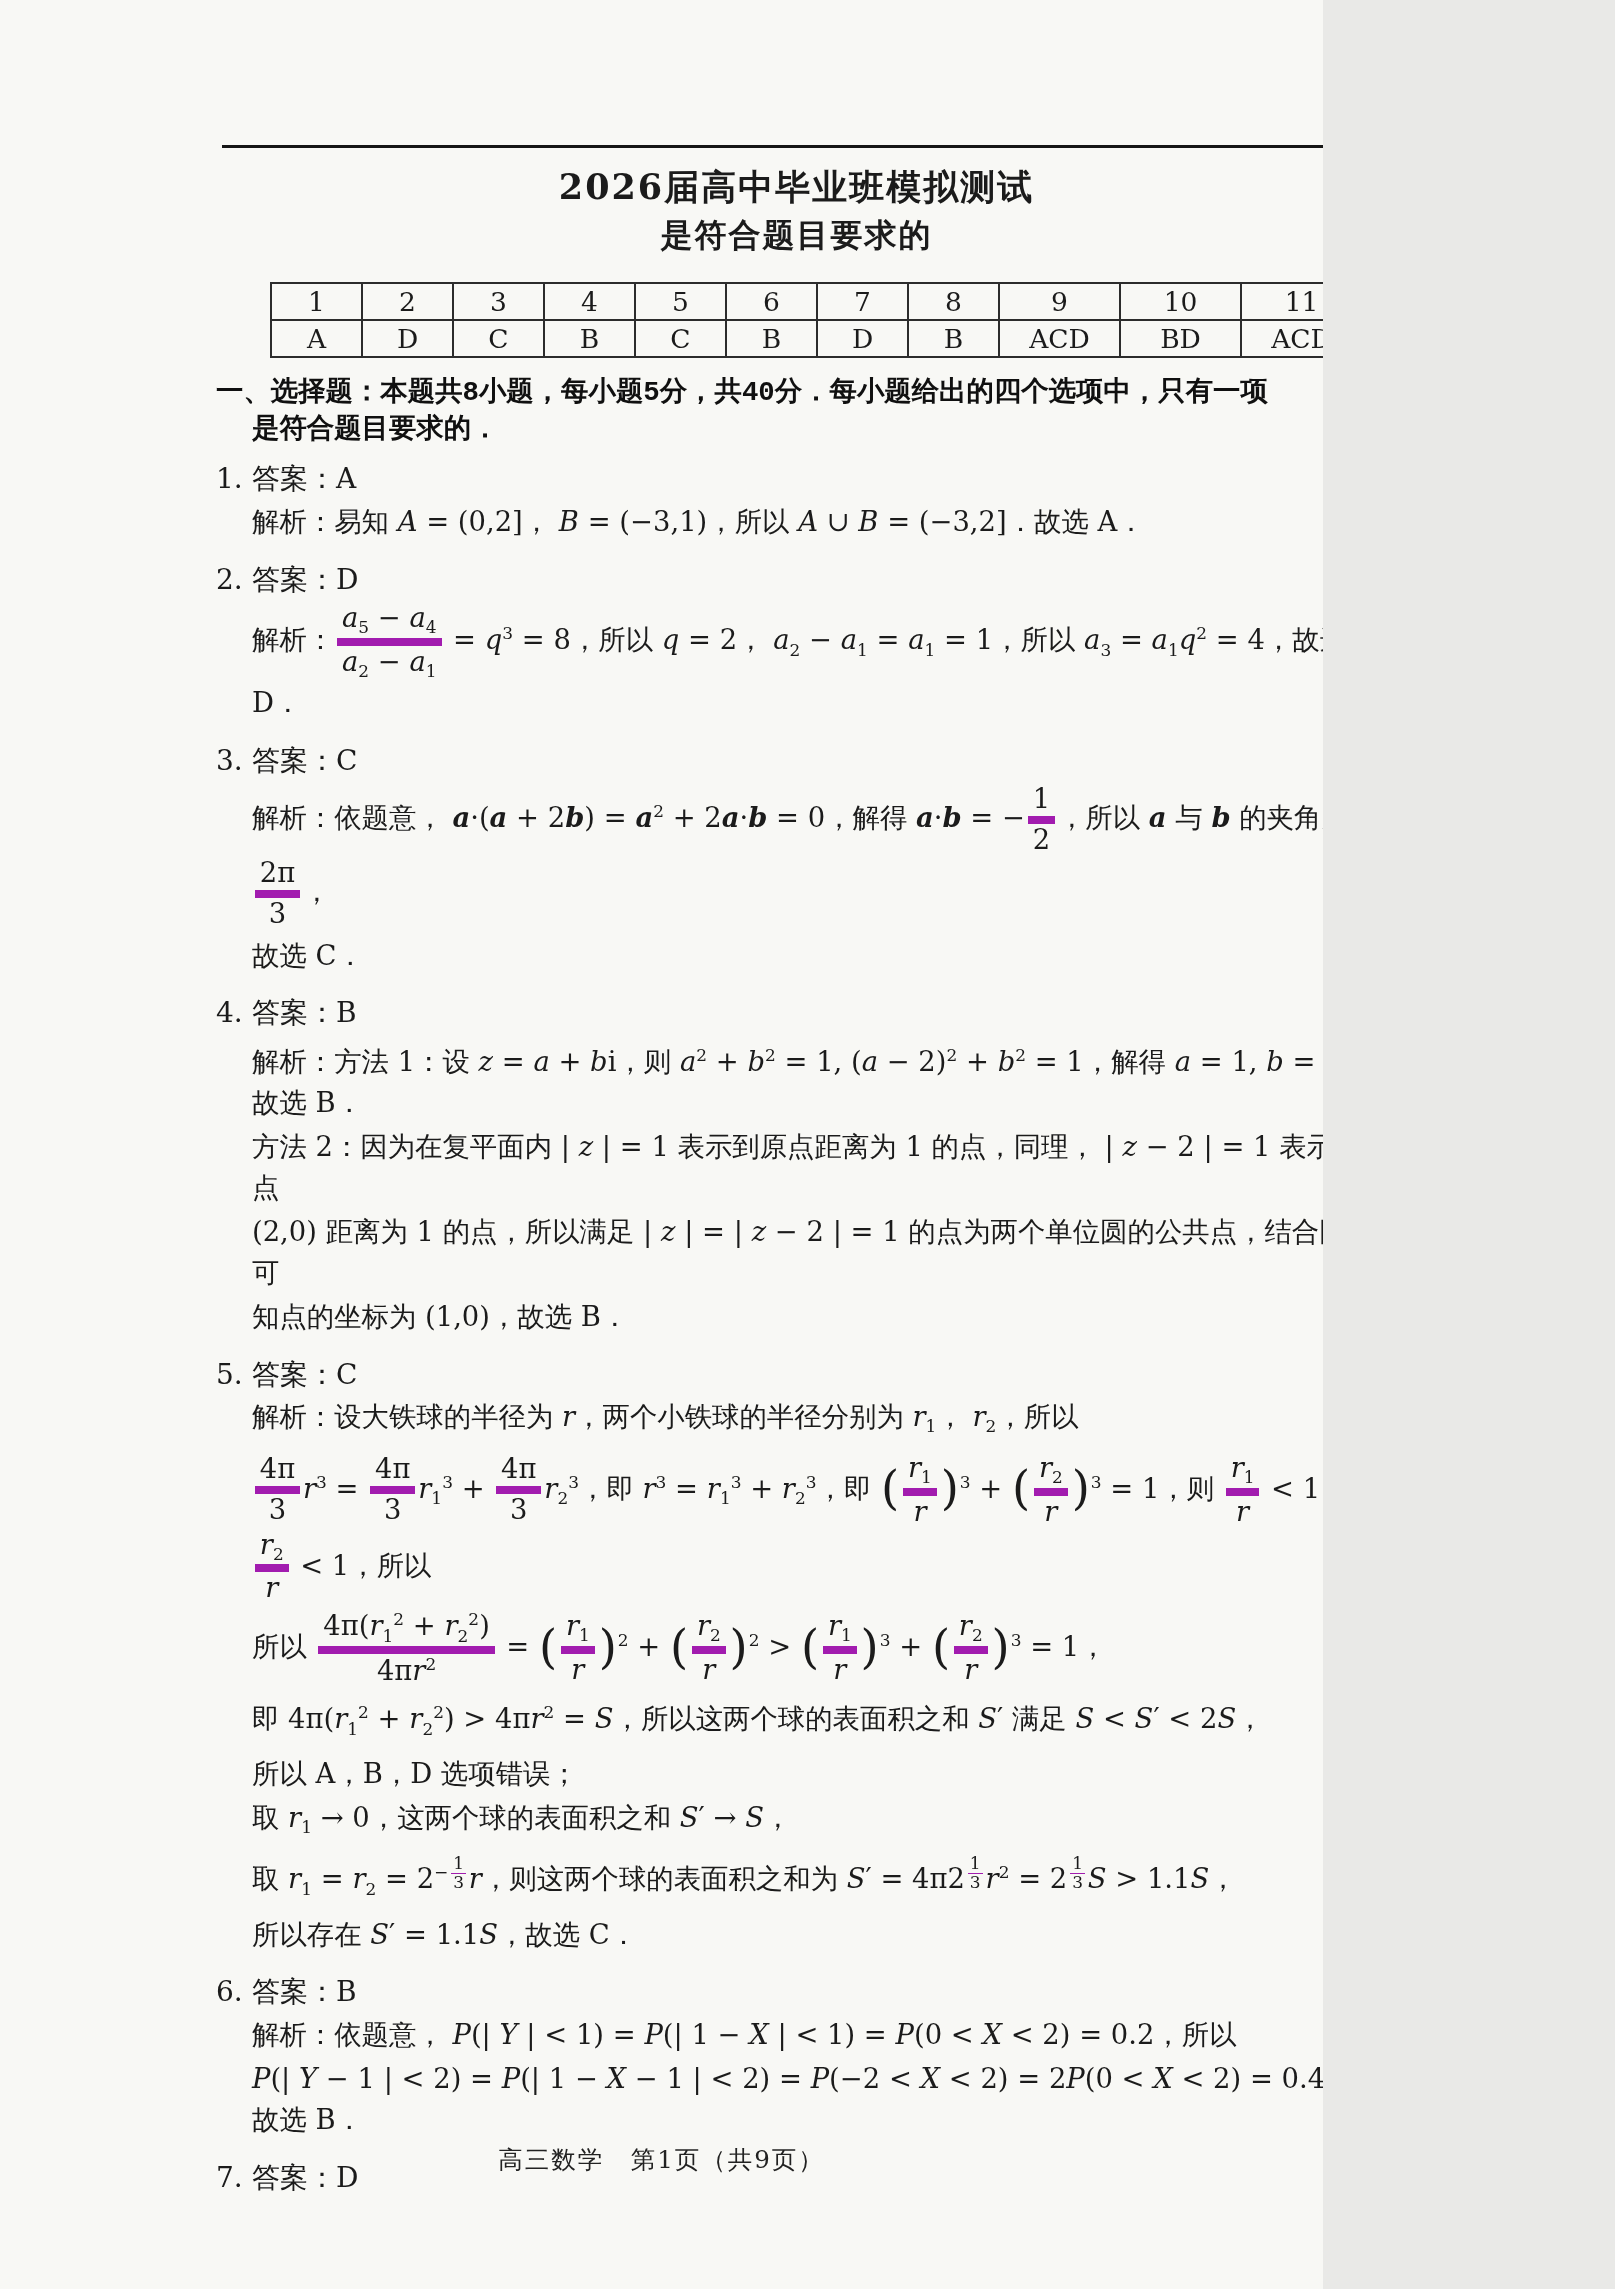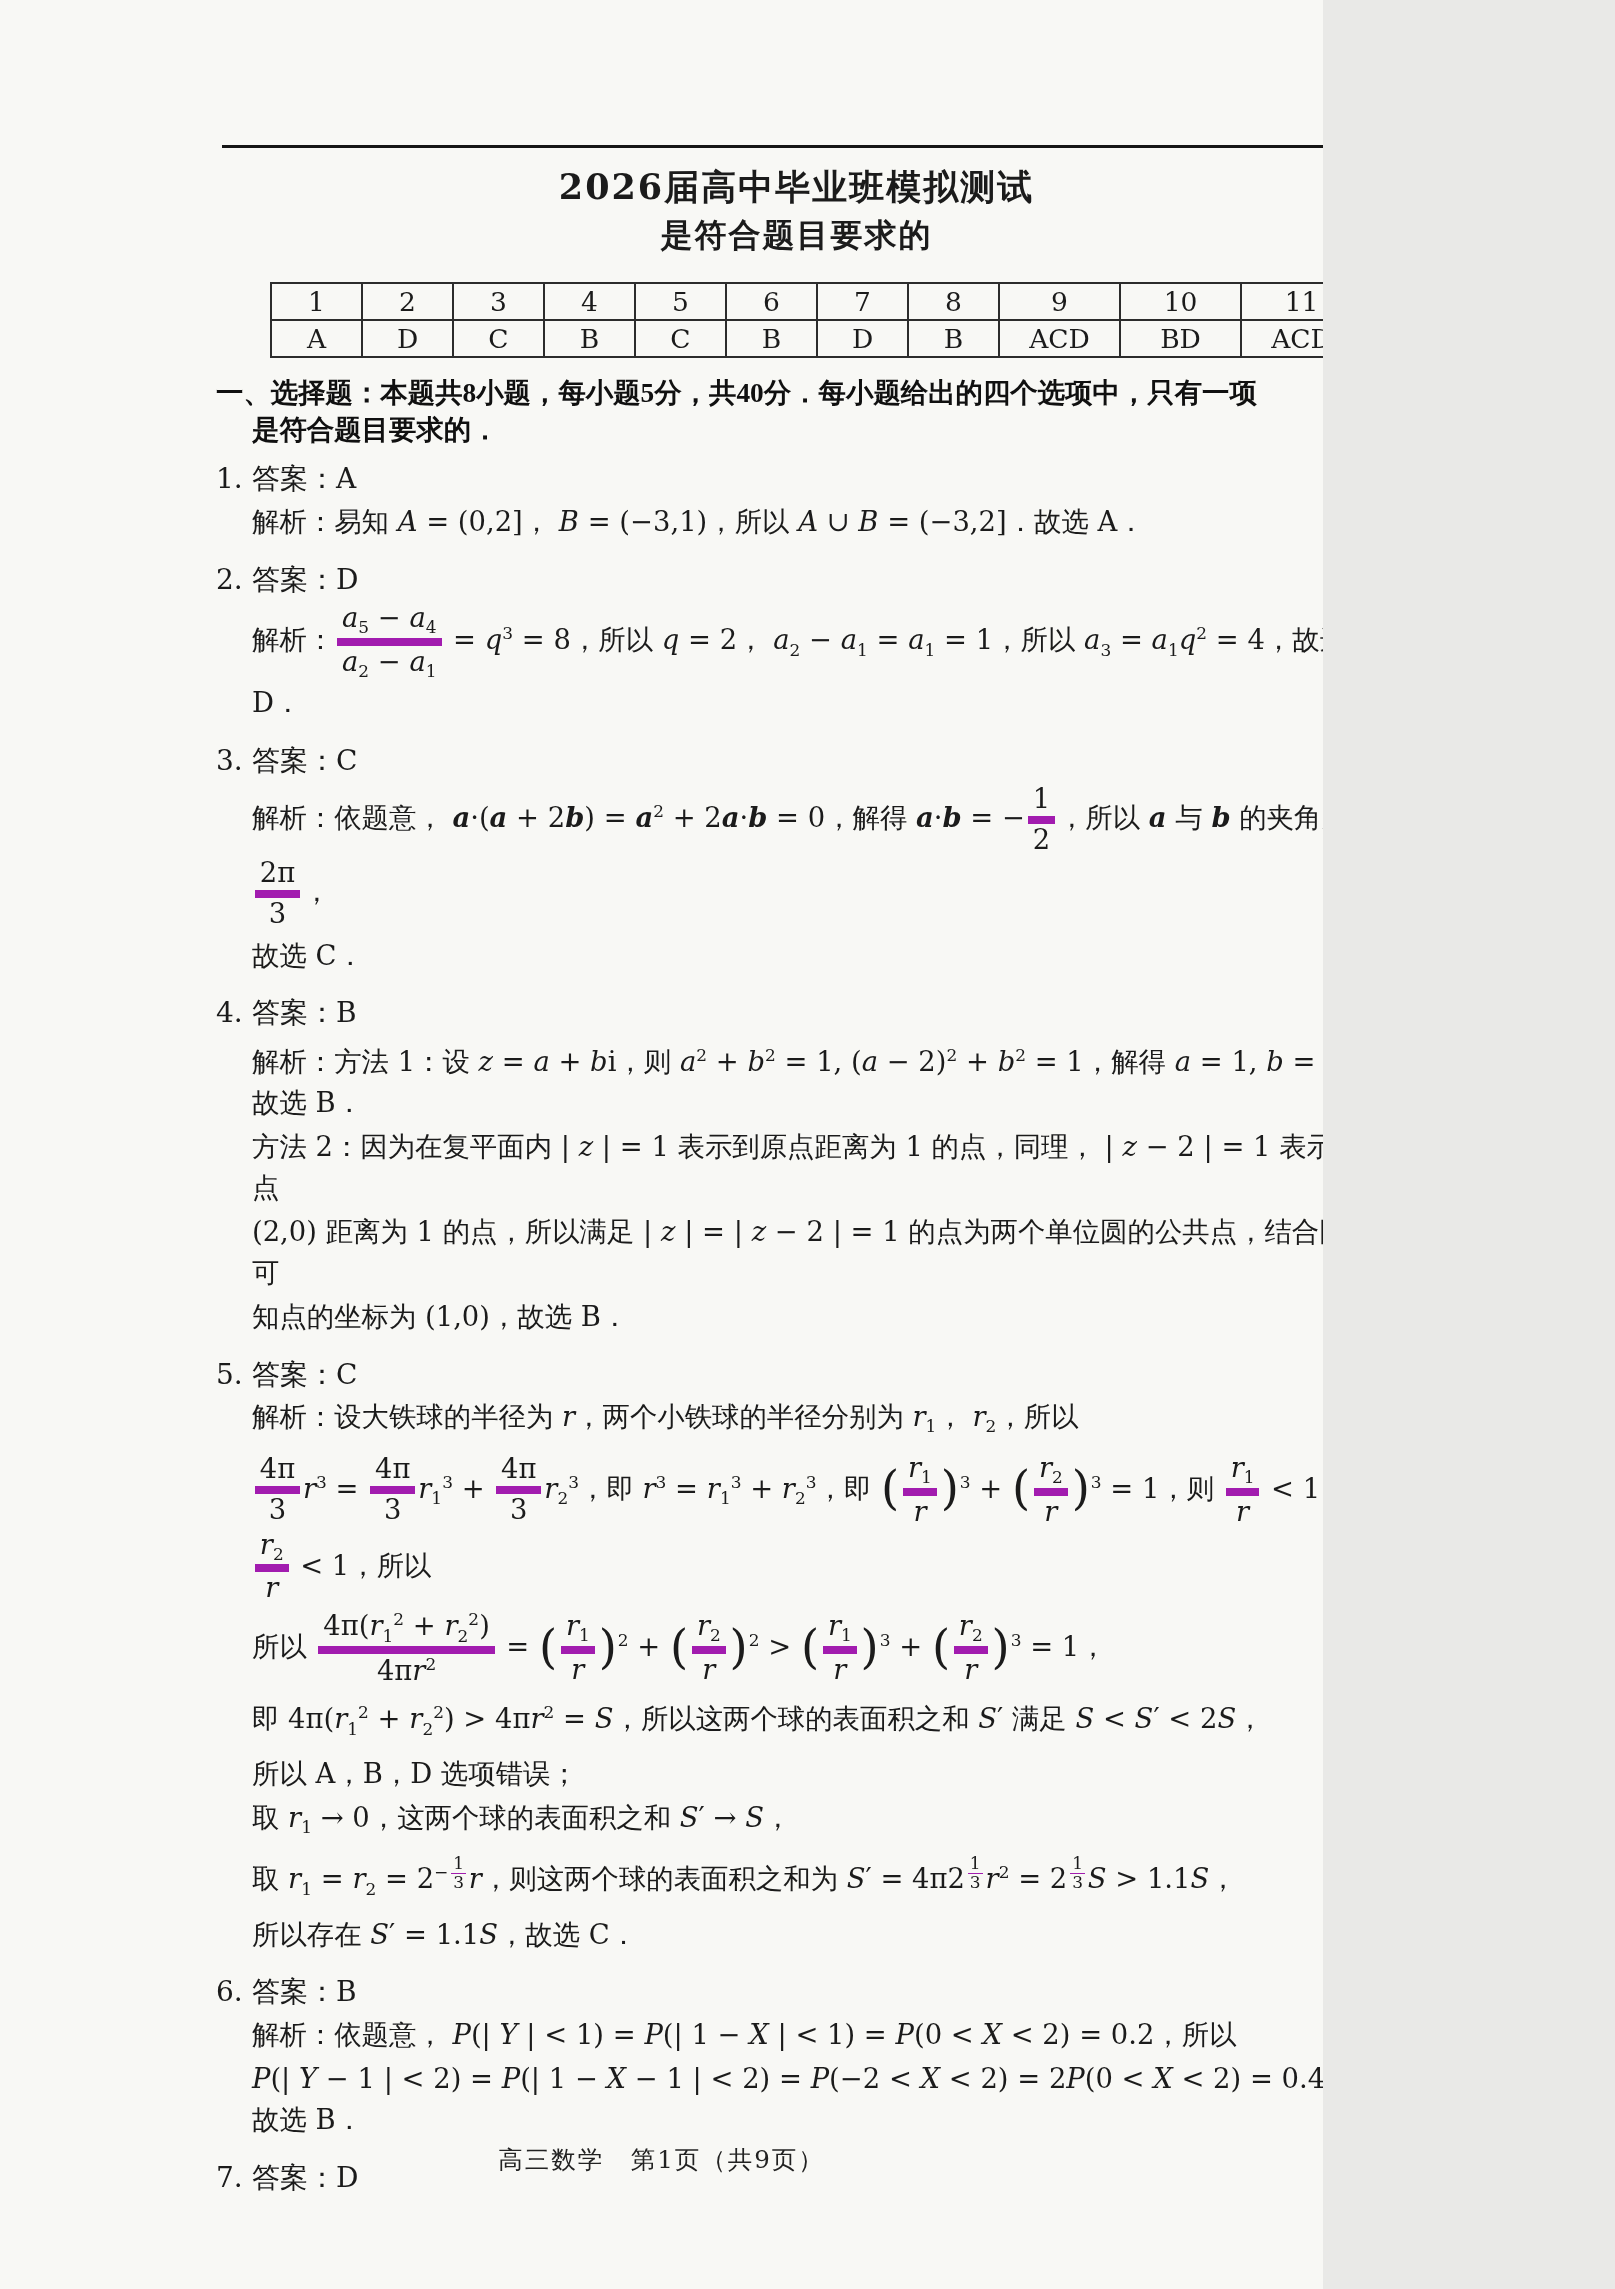--- a/index.html
+++ b/index.html
@@ -5,21 +5,21 @@
   html,body{margin:0;padding:0;background:#e9e9e7;}
   .page{position:relative;width:1323px;height:2290px;background:#f8f8f5;
         font-family:"DejaVu Serif","Liberation Serif",serif;color:#1b1b1b;overflow:hidden;}
   .rule{position:absolute;left:222px;top:145px;width:1153px;height:2.9px;background:#161616;}
   .content{position:absolute;left:216px;top:165px;width:1161px;}
   .title1{text-align:center;font-size:35px;line-height:43px;font-weight:600;letter-spacing:2px;}
   .title2{text-align:center;font-size:32px;line-height:39px;margin-top:7.8px;font-weight:600;letter-spacing:2px;}
   table.anskey{border-collapse:collapse;margin:27.4px 0 0 54px;table-layout:fixed;width:1093px;}
   .anskey col.n{width:91px;} .anskey col.w{width:121px;}
   .anskey td{border:2px solid #2c2c2c;text-align:center;font-size:26.5px;height:35px;padding:0;}
-  .heading{font-family:Liberation Serif, serif;font-weight:700;
+  .heading{font-family:Liberation Mono, monospace;font-weight:700;
            font-size:27.4px;line-height:34px;margin-top:17.6px;color:#101010;}
   .heading2{margin-left:36px;margin-top:2.9px;}
   .items{margin-top:13.7px;}
   .item{display:flex;margin-bottom:15.7px;}
   .inum{width:36px;flex:none;font-size:28px;line-height:37px;}
   .ibody{flex:1;min-width:0;}
   .ansline{font-size:28px;line-height:37px;margin-bottom:3.9px;}
   .iline{font-size:27.4px;line-height:41px;margin:2.9px 0;}
   .iline.tall{margin:4px 0;}
   i{font-style:italic;}

